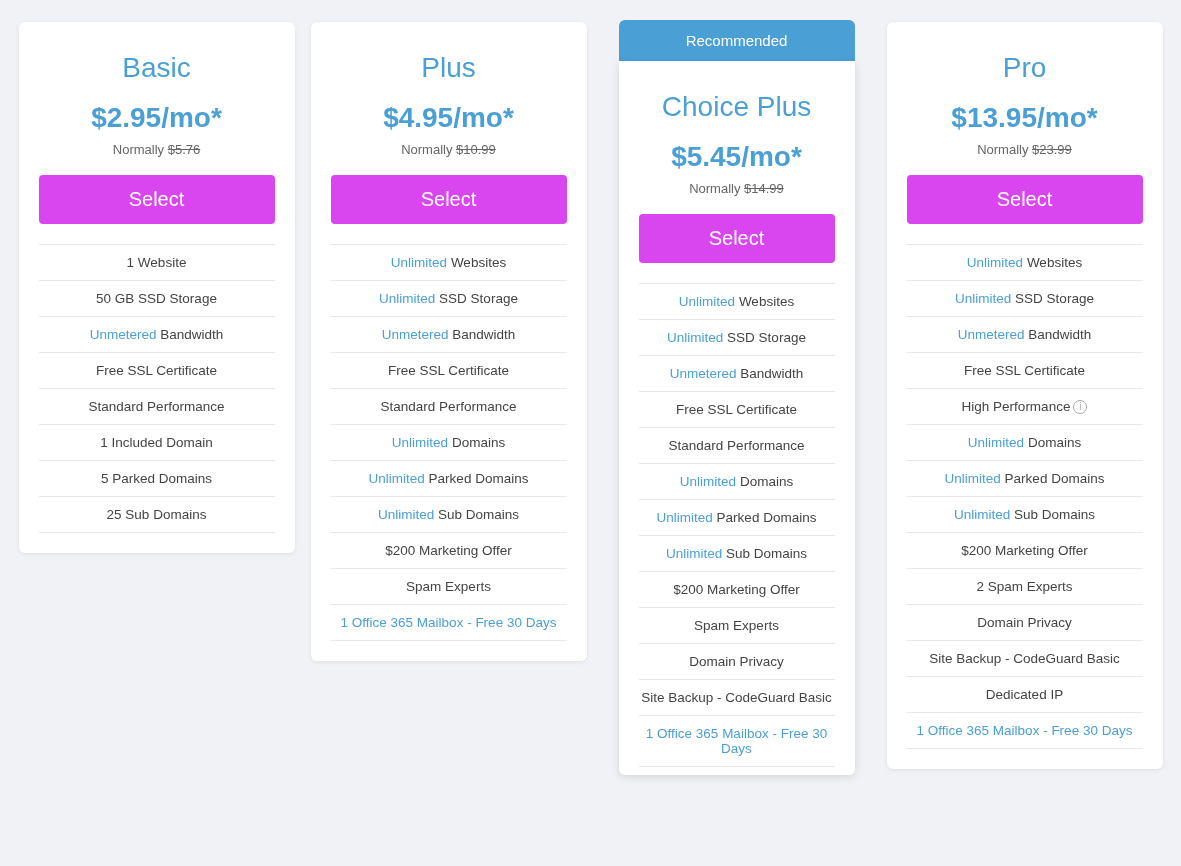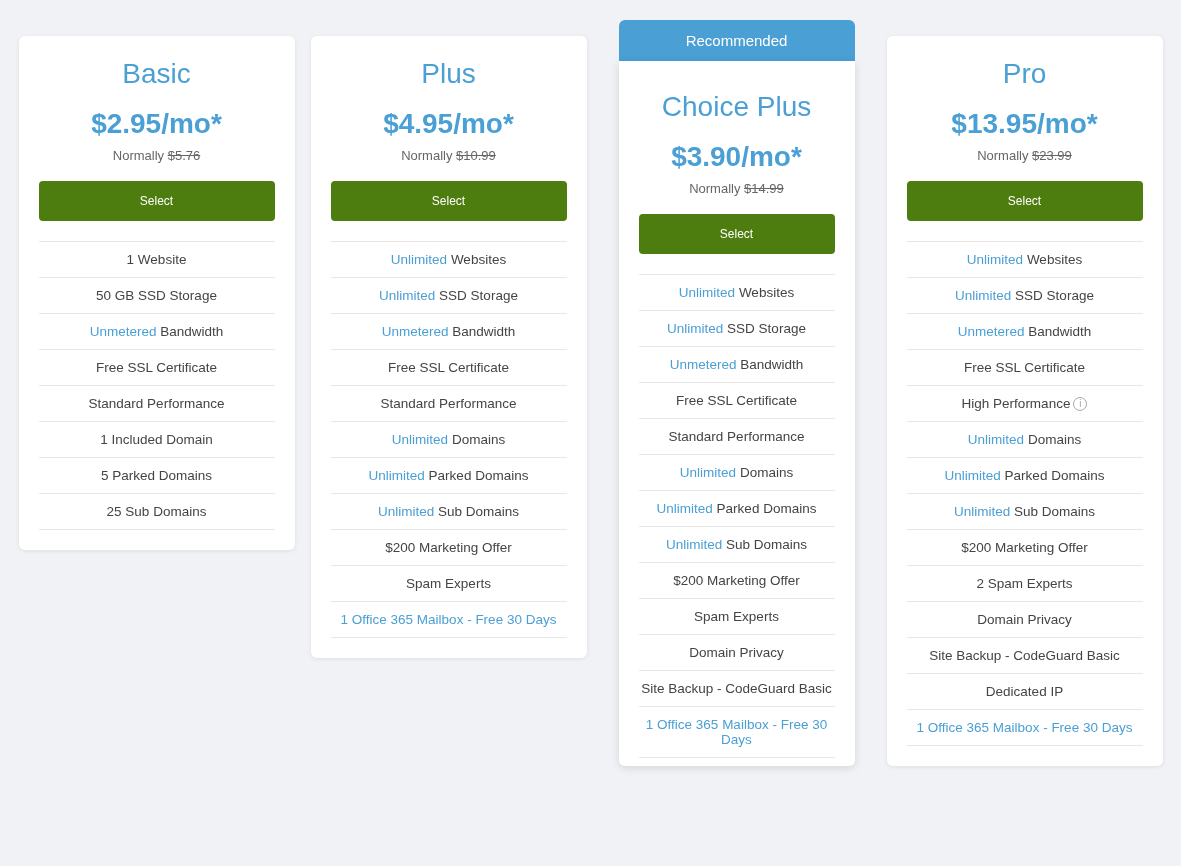--- a/index.html
+++ b/index.html
@@ -16,22 +16,22 @@
       display: flex;
       align-items: flex-start;
       gap: 0;
       max-width: 1160px;
       width: 100%;
     }
     .plan-card {
       background: #fff;
       border-radius: 6px;
       flex: 1;
-      margin: 16px 8px;
-      padding: 22px 20px 20px;
+      margin: 2px 8px;
+      padding: 30px 20px 20px;
       text-align: center;
       position: relative;
       box-shadow: 0 1px 4px rgba(0,0,0,0.08);
     }
     .recommended-badge {
       background: #4a9fd4;
       color: #fff;
       font-size: 15px;
       font-weight: 500;
       padding: 12px 20px;
@@ -69,26 +69,26 @@
       font-size: 13px;
       color: #666;
       margin-bottom: 18px;
     }
     .plan-normal s {
       color: #666;
     }
     .select-btn {
       display: block;
       width: 100%;
-      background: #4d7c0f;
+      background: #d946ef;
       color: #fff;
       border: none;
       border-radius: 4px;
       padding: 13px 20px;
-      font-size: 12px;
+      font-size: 20px;
       font-weight: 500;
       cursor: pointer;
       margin-bottom: 20px;
     }
     .feature-list {
       list-style: none;
       border-top: 1px solid #e8e8e8;
     }
     .feature-list li {
       font-size: 13.5px;
@@ -156,21 +156,21 @@
         <li><span class="highlight">Unlimited</span> Sub Domains</li>
         <li>$200 Marketing Offer</li>
         <li>Spam Experts</li>
         <li><span class="link" style="color: rgb(74, 159, 212); cursor: pointer;">1 Office 365 Mailbox - Free 30 Days</span></li>
       </ul>
     </div>
     <div class="plan-card recommended-wrapper">
       <div class="recommended-badge">Recommended</div>
       <div class="plan-inner">
         <div class="plan-name">Choice Plus</div>
-        <div class="plan-price">$3.90/mo*</div>
+        <div class="plan-price">$5.45/mo*</div>
         <div class="plan-normal">Normally <s>$14.99</s></div>
         <button class="select-btn">Select</button>
         <ul class="feature-list">
           <li><span class="highlight">Unlimited</span> Websites</li>
           <li><span class="highlight">Unlimited</span> SSD Storage</li>
           <li><span class="highlight">Unmetered</span> Bandwidth</li>
           <li>Free SSL Certificate</li>
           <li>Standard Performance</li>
           <li><span class="highlight">Unlimited</span> Domains</li>
           <li><span class="highlight">Unlimited</span> Parked Domains</li>

